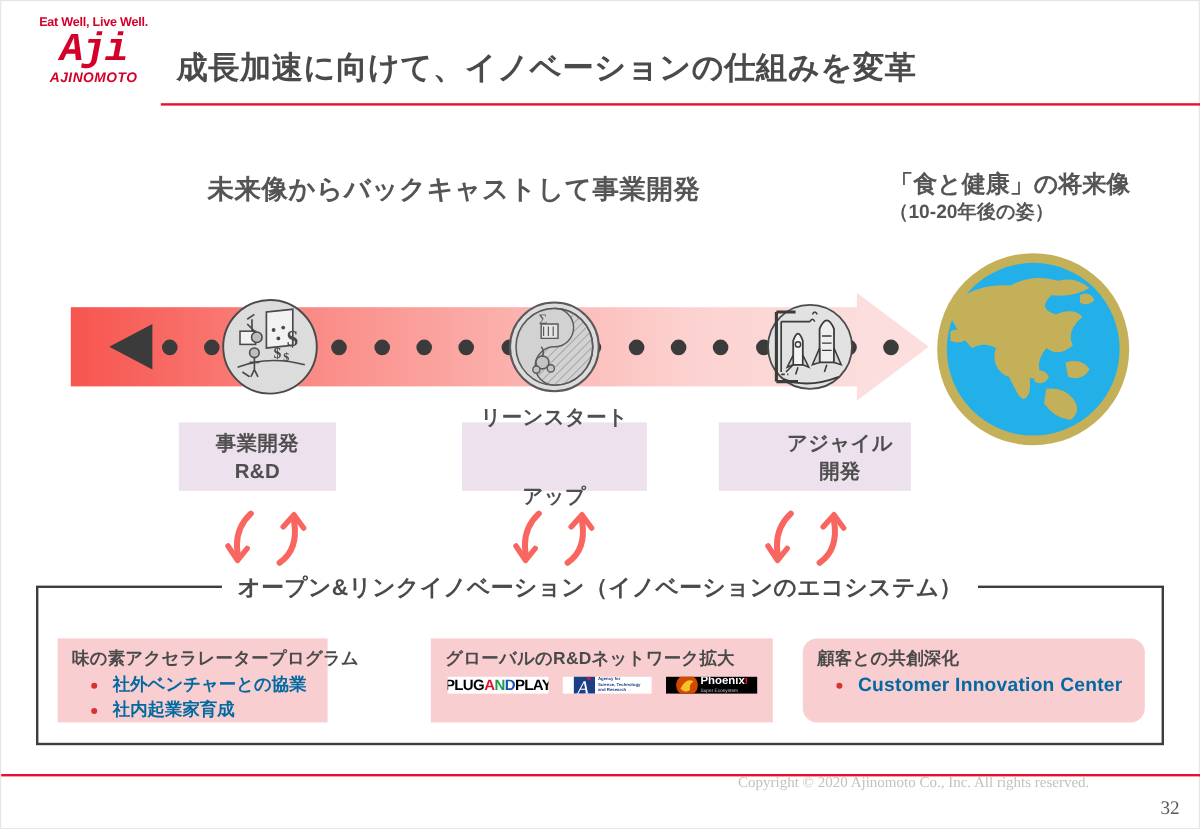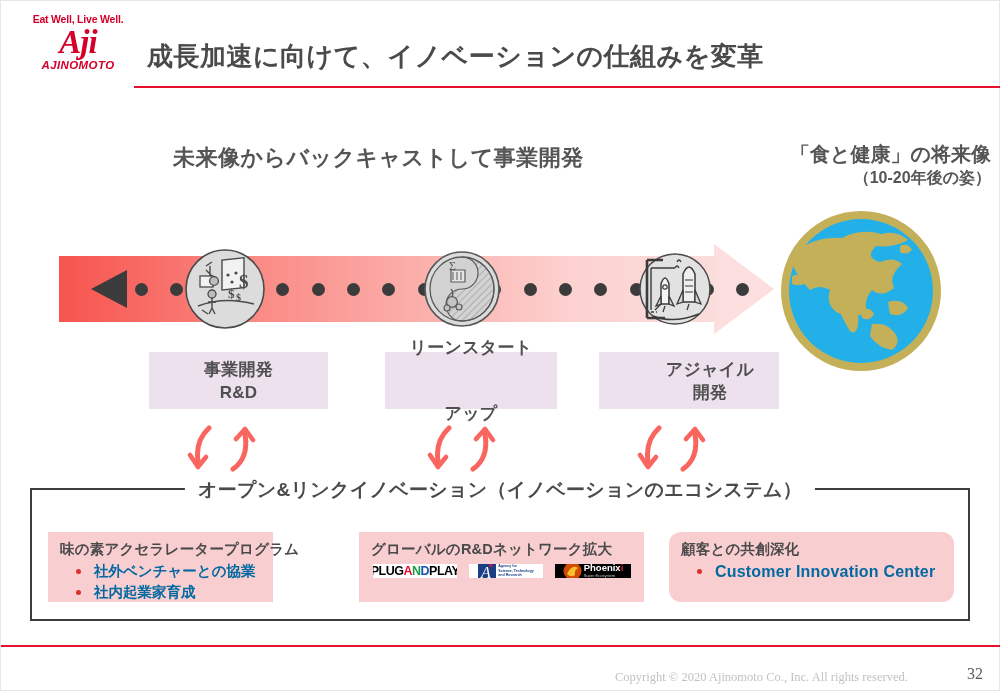--- a/index.html
+++ b/index.html
@@ -24,21 +24,21 @@
     text-align: center;
   }
   .logo-tag {
     font-size: 10.5px; font-weight: bold; color: #d4002a;
     letter-spacing: -0.2px; line-height: 12px;
     white-space: nowrap;
   }
   .logo-mark {
     font-size: 33px; font-weight: bold; font-style: italic;
     color: #d4002a; line-height: 34px;
-    font-family: Liberation Serif, serif;
+    font-family: Liberation Mono, monospace;
     letter-spacing: -1px;
   }
   .logo-word {
     font-size: 11.5px; font-weight: bold; font-style: italic;
     color: #d4002a; letter-spacing: 0.4px; line-height: 13px;
   }
 
   .slide-title {
     position: absolute; left: 134px; top: 38px;
     font-size: 26px; font-weight: bold; color: #4a4a4a;
@@ -50,21 +50,21 @@
   }
 
   
   .left-heading {
     position: absolute; left: 172px; top: 142px;
     font-size: 22px; font-weight: bold; color: #555555;
     letter-spacing: 0.5px; white-space: nowrap;
   }
   .right-heading {
     position: absolute; left: 740px; top: 140px;
-    width: 250px; text-align: right;
+    width: 250px; text-align: left;
   }
   .right-heading .l1 {
     font-size: 20px; font-weight: bold; color: #555555;
     line-height: 26px; white-space: nowrap;
   }
   .right-heading .l2 {
     font-size: 16px; font-weight: bold; color: #555555;
     line-height: 22px; white-space: nowrap;
   }
 
@@ -122,23 +122,23 @@
   
   .stage-box {
     position: absolute; top: 351px;
     height: 57px;
     background: #ece1ec;
     display: flex; flex-direction: column;
     align-items: center; justify-content: center;
     font-size: 17px; font-weight: bold; color: #4f4f4f;
     line-height: 23px; letter-spacing: 0.3px;
   }
-  .stage-box.b1 { left: 148px; width: 179px; }
-  .stage-box.b2 { left: 384px; width: 172px; gap: 43px; }
-  .stage-box.b3 { left: 598px; width: 180px; padding-left: 42px; }
+  .stage-box.b1 { left: 148px; width: 131px; }
+  .stage-box.b2 { left: 384px; width: 154px; gap: 43px; }
+  .stage-box.b3 { left: 598px; width: 160px; padding-left: 42px; }
 
   
   .arrow-pair {
     position: absolute; top: 424px;
     width: 96px; height: 48px;
   }
   .arrow-pair.p1 { left: 178px; }
   .arrow-pair.p2 { left: 418px; }
   .arrow-pair.p3 { left: 628px; }
 
@@ -216,21 +216,21 @@
   .phx-name { font-size: 9.5px; font-weight: bold; color: #ffffff; line-height: 10px; }
   .phx-name .i { color: #e8112d; }
   .phx-sub { font-size: 4px; color: #c9c9c9; line-height: 6px; }
 
   
   .footer-rule {
     position: absolute; left: 0; top: 644px;
     width: 1000px; height: 2px; background: #e8112d;
   }
   .copyright {
-    position: absolute; left: 614px; top: 669px;
+    position: absolute; left: 614px; top: 644px;
     font-size: 12.5px; color: #c2c2c2;
     font-family: "Liberation Serif", "DejaVu Serif", serif;
     white-space: nowrap;
   }
   .page-no {
     position: absolute; left: 966px; top: 664px;
     font-size: 16px; color: #5a5a5a;
     font-family: "Liberation Serif", "DejaVu Serif", serif;
   }
 </style>

